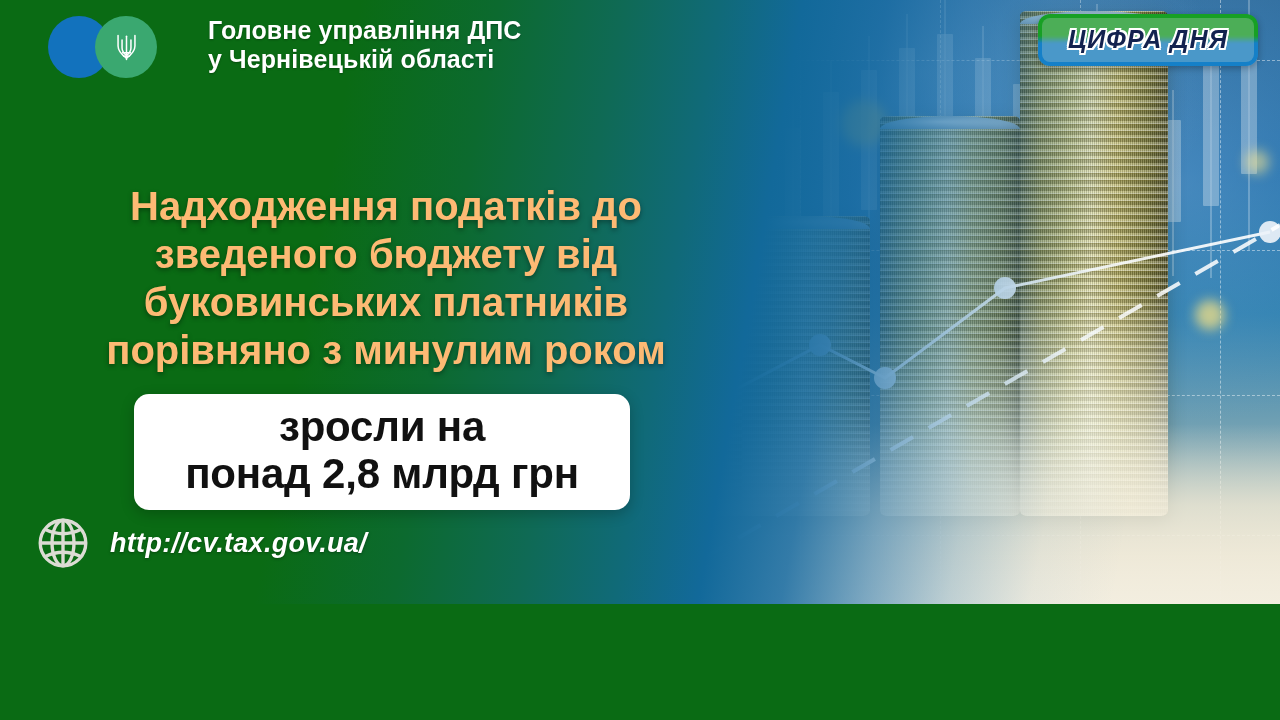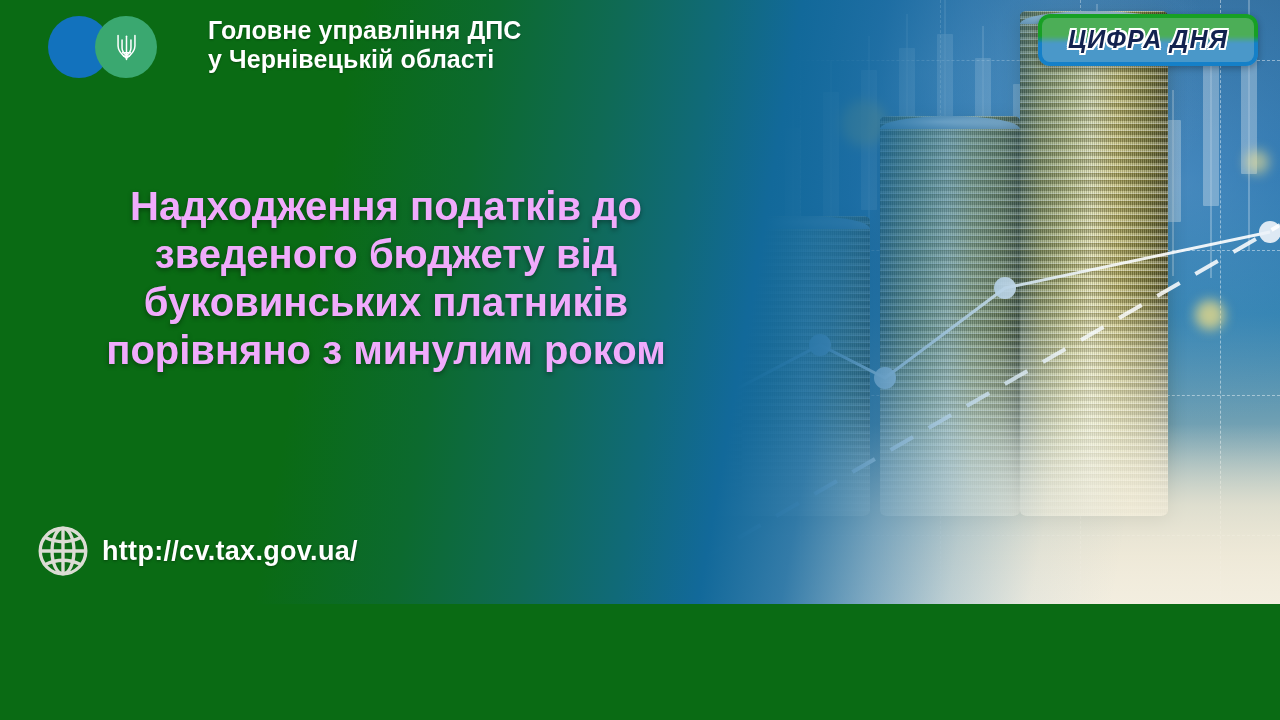--- a/index.html
+++ b/index.html
@@ -130,40 +130,40 @@
       -1.6px -1.6px 0 #fff, 1.6px -1.6px 0 #fff,
       -1.6px  1.6px 0 #fff, 1.6px  1.6px 0 #fff,
        0 -1.8px 0 #fff, 0 1.8px 0 #fff,
       -1.8px 0 0 #fff, 1.8px 0 0 #fff;
   }
 
   
   .headline {
     position:absolute; left:36px; top:182px; width:700px;
     text-align:center;
-    color:#f0abfc; font-weight:bold; font-size:40px; line-height:1.20;
+    color:#fdba74; font-weight:bold; font-size:40px; line-height:1.20;
     text-shadow:0 2px 5px rgba(0,0,0,.38);
     white-space:pre-line;
   }
 
   
   .callout {
     position:absolute; left:134px; top:394px; width:496px;
     background:#fff; border-radius:15px;
     padding:9px 16px 13px;
     text-align:center;
     box-shadow:0 4px 14px rgba(0,0,0,.22);
   }
   .callout-text {
     color:#111; font-weight:bold; font-size:42px; line-height:1.12;
     white-space:pre-line; letter-spacing:-.2px;
   }
 
   
-  .footer { position:absolute; left:36px; bottom:26px; display:flex; align-items:center; gap:12px; }
+  .footer { position:absolute; left:36px; bottom:34px; display:flex; align-items:center; gap:20px;font-style:italic; }
   .globe-icon { width:54px; height:54px; flex:none; display:block; }
   .site-url {
     color:#fff; font-weight:bold; font-size:27px; letter-spacing:.3px;
     text-shadow:0 1px 3px rgba(0,0,0,.35);
   }
 </style>
 </head>
 <body>
 
 <div id="poster">
@@ -288,20 +288,24 @@
     <div class="badge-inner">
       <div class="badge-text">ЦИФРА ДНЯ</div>
     </div>
   </div>
 
   <div class="headline">Надходження податків до
 зведеного бюджету від
 буковинських платників
 порівняно з минулим роком</div>
 
+  <div class="callout">
+    <div class="callout-text">зросли на
+понад 2,8 млрд грн</div>
+  </div>
 
   <div class="footer">
     <svg class="globe-icon" viewBox="0 0 64 64">
       <g fill="none" stroke="#dcdcd4" stroke-width="4">
         <circle cx="32" cy="32" r="27"></circle>
         <ellipse cx="32" cy="32" rx="13" ry="27"></ellipse>
         <line x1="32" y1="5" x2="32" y2="59"></line>
         <line x1="5" y1="32" x2="59" y2="32"></line>
         <path d="M11 16 q21 10 42 0"></path>
         <path d="M11 48 q21 -10 42 0"></path>

